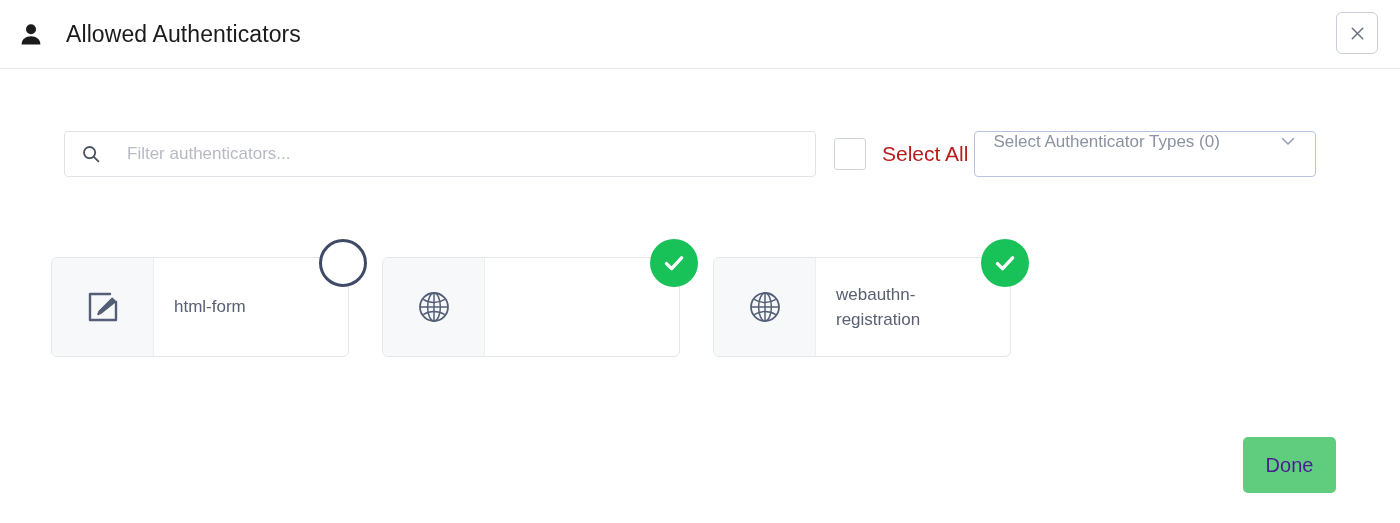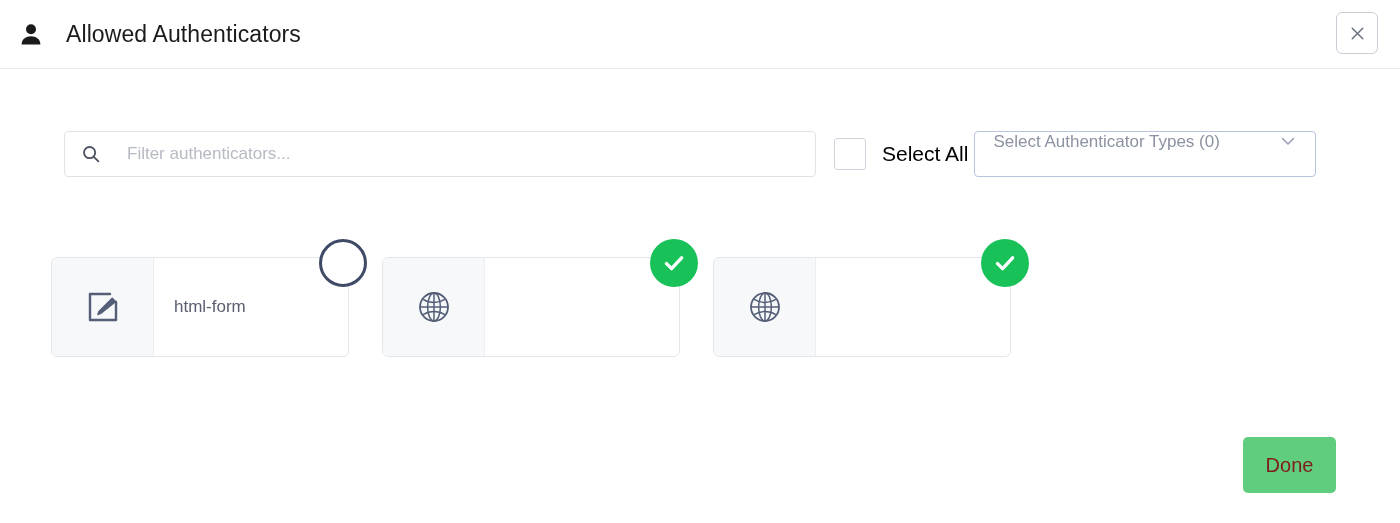--- a/index.html
+++ b/index.html
@@ -120,21 +120,21 @@
     height: 32px;
     border: 1px solid #cfd4dc;
     border-radius: 3px;
     background: #ffffff;
     cursor: pointer;
     box-sizing: border-box;
     flex: none;
   }
   .select-all-label {
     font-size: 21px;
-    color: #000000;
+    color: #b91c1c;
     margin-left: 16px;
     white-space: nowrap;
   }
 
   .types-select {
     margin-left: 6px;
     width: 342px;
     height: 46px;
     border: 1px solid #b9c3e0;
     border-radius: 4px;
@@ -227,21 +227,21 @@
   
   .done-button {
     position: absolute;
     left: 1243px;
     top: 437px;
     width: 93px;
     height: 56px;
     background: #5fcd7d;
     border: none;
     border-radius: 5px;
-    color: #7f1d1d;
+    color: #4c1d95;
     font-family: "Liberation Sans", sans-serif;
     font-size: 20px;
     cursor: pointer;
     padding: 0;
   }
 </style>
 </head>
 <body>
 
 <div class="dialog">
@@ -336,20 +336,21 @@
           <svg viewBox="0 0 40 40" width="40" height="40" aria-hidden="true">
             <circle cx="20" cy="20" r="14" fill="none" stroke="#545f77" stroke-width="1.8"></circle>
             <ellipse cx="20" cy="20" rx="6.4" ry="14" fill="none" stroke="#545f77" stroke-width="1.5"></ellipse>
             <line x1="6" y1="20" x2="34" y2="20" stroke="#545f77" stroke-width="1.5"></line>
             <path d="M9.2 12.4 A 20 20 0 0 0 30.8 12.4" fill="none" stroke="#545f77" stroke-width="1.4"></path>
             <path d="M9.2 27.6 A 20 20 0 0 1 30.8 27.6" fill="none" stroke="#545f77" stroke-width="1.4"></path>
             <line x1="20" y1="6" x2="20" y2="34" stroke="#545f77" stroke-width="1.5"></line>
           </svg>
         </span>
       </div>
+      <div class="card-label">webauthn-registration</div>
       <div class="badge selected">
         <span>
           <svg viewBox="0 0 28 28" width="28" height="28" aria-hidden="true">
             <path d="M6.5 14.6 L11.6 19.6 L21.6 8.8" fill="none" stroke="#ffffff" stroke-width="3.4" stroke-linecap="round" stroke-linejoin="round"></path>
           </svg>
         </span>
       </div>
     </div>
 
   </div>

